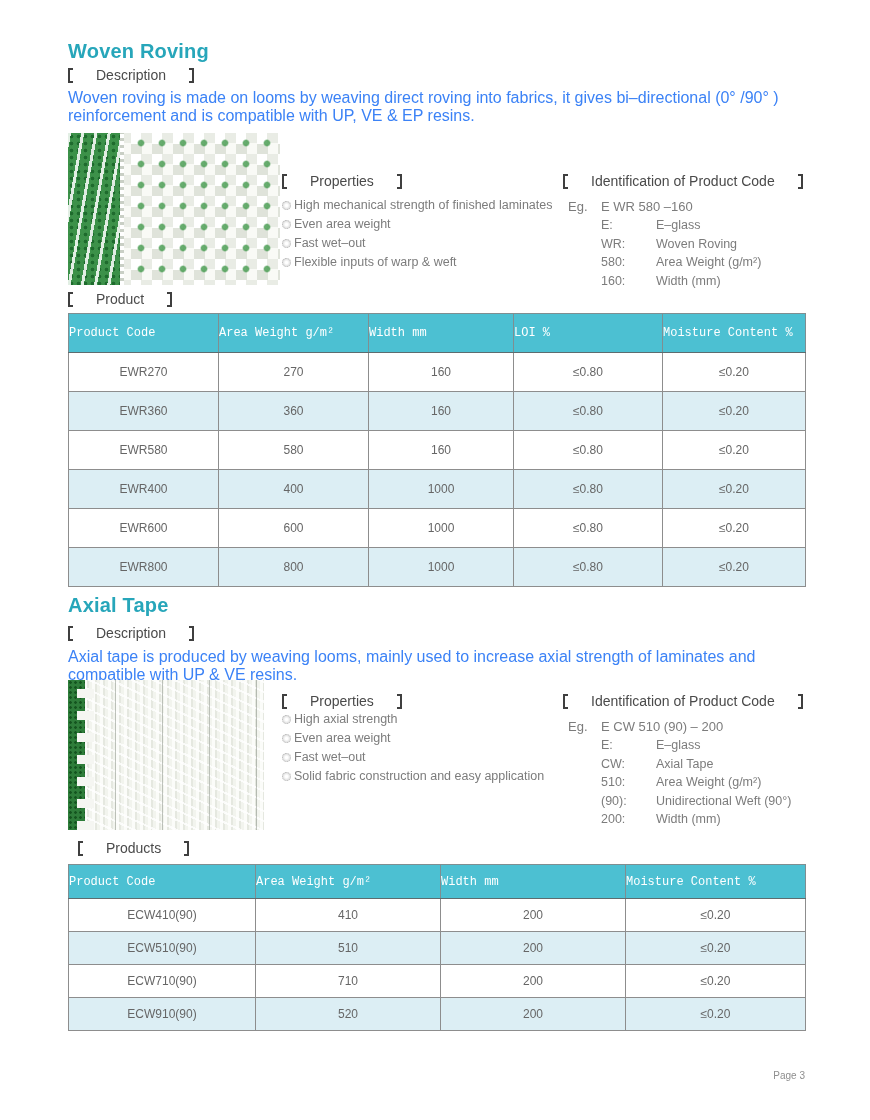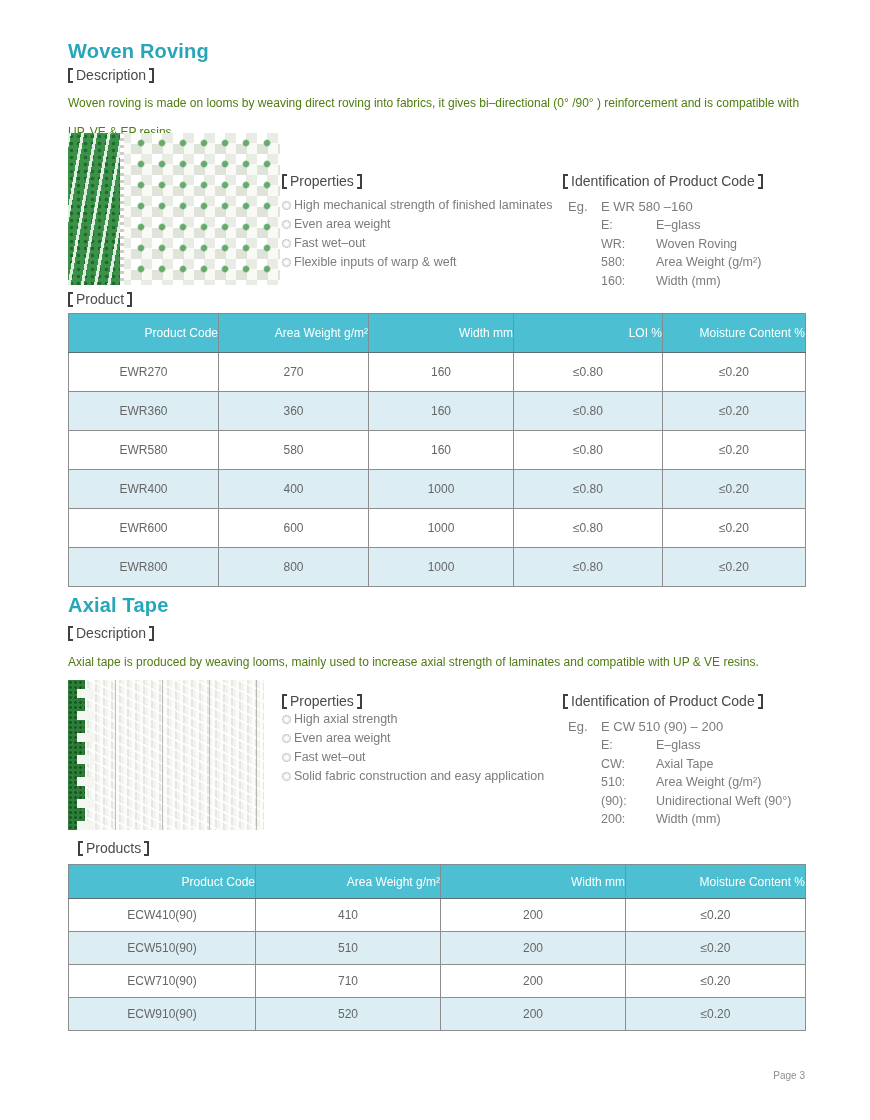--- a/index.html
+++ b/index.html
@@ -6,46 +6,46 @@
   .page {
     position:relative; width:870px; height:1120px; background:#ffffff;
     font-family:"Liberation Sans","DejaVu Sans",sans-serif; overflow:hidden;
   }
   .abs { position:absolute; }
 
   
   .sec-title { font-size:20px; font-weight:bold; color:#27a6ba; letter-spacing:.2px; }
 
   
-  .sec-label { display:flex; align-items:center; gap:3px; font-size:14px; color:#4a4a4a; height:18px; }
+  .sec-label { display:flex; align-items:center; gap:23px; font-size:14px; color:#4a4a4a; height:18px; }
   .brk { width:5px; height:15px; box-sizing:border-box; flex:0 0 auto; }
   .brk-l { border-left:2px solid #3f3f3f; border-top:2px solid #3f3f3f; border-bottom:2px solid #3f3f3f; }
   .brk-r { border-right:2px solid #3f3f3f; border-top:2px solid #3f3f3f; border-bottom:2px solid #3f3f3f; }
 
-  .desc { font-size:12px; color:#4d7c0f; line-height:29px; }
+  .desc { font-size:16px; color:#3b82f6; line-height:18px; }
 
   
   .prop-item { display:flex; align-items:center; font-size:12.5px; color:#7c7c7c; line-height:19px; }
   .bullet {
     display:inline-block; width:7px; height:7px; margin-right:3px; flex:0 0 auto;
     border:1px dotted #b3b3b3; border-radius:50%;
     background:radial-gradient(circle,#ffffff 25%,#e2e2e2 70%);
   }
 
   
   .id-example { padding-left:5px; margin-top:7px; font-size:13px; color:#7c7c7c; line-height:19px; }
   .id-example .eg { display:inline-block; width:33px; }
   .id-row { padding-left:38px; font-size:12.5px; color:#7c7c7c; line-height:18.5px; }
   .id-key { display:inline-block; width:55px; }
 
   
   table.ptable { border-collapse:collapse; table-layout:fixed; }
   table.ptable th {
     background:#4cc0d2; color:#ffffff; font-weight:normal; font-size:12px;
-    border:1px solid #7f8e91; border-bottom:1px solid #5d6c6f; padding:0; text-align:right;
+    border:1px solid #7f8e91; border-bottom:1px solid #5d6c6f; padding:0; text-align:left;font-family:Liberation Mono, monospace;
   }
   table.ptable td {
     font-size:12px; color:#666666; text-align:center; padding:0;
     border:1px solid #8d8d8d; background:#ffffff;
   }
   table.ptable tbody tr:nth-child(even) td { background:#dceef4; }
   .t1 th { height:38px; } .t1 td { height:38px; }
   .t2 th { height:33px; } .t2 td { height:32px; }
 
   

